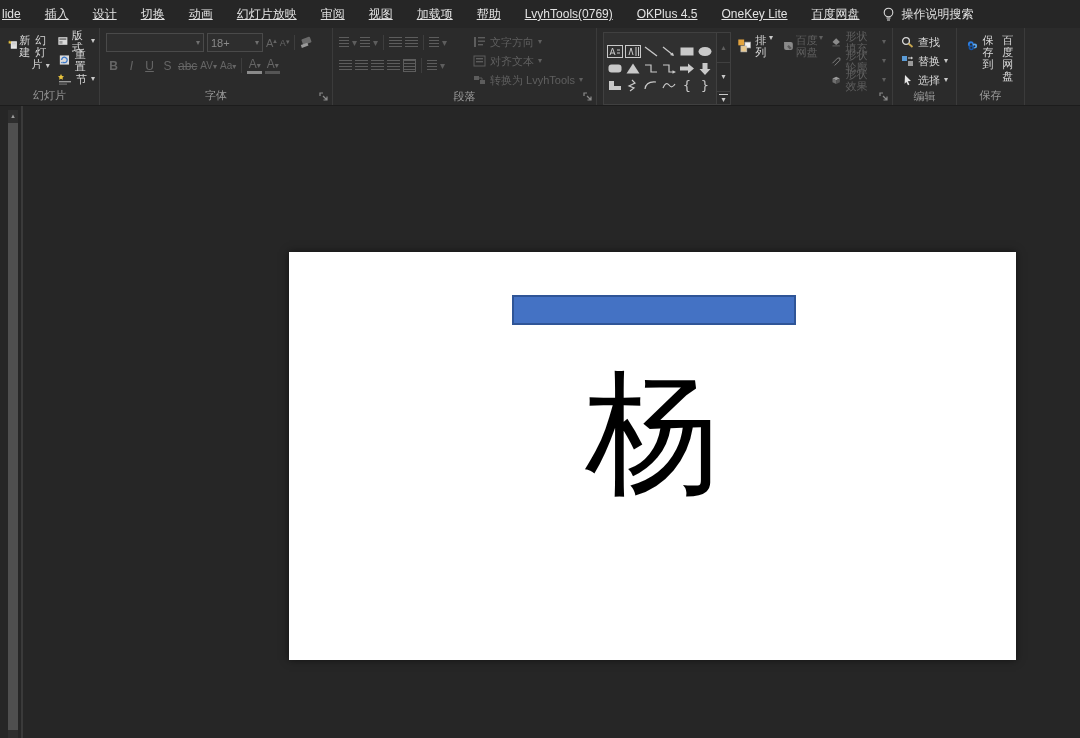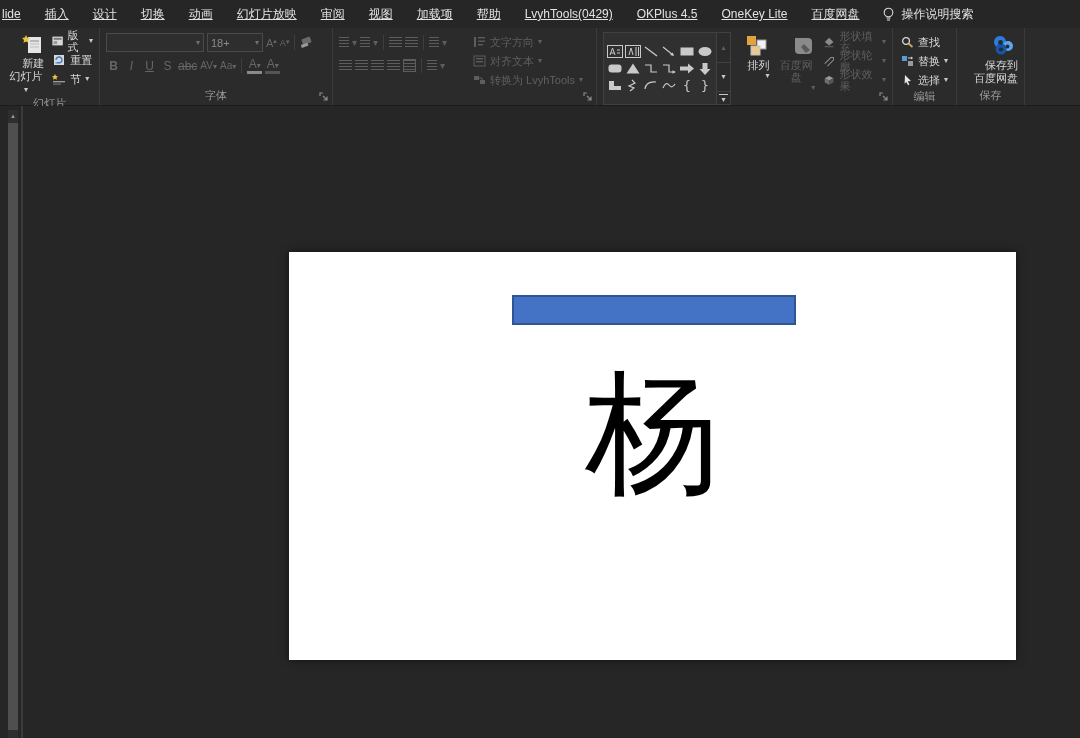--- a/index.html
+++ b/index.html
@@ -12,21 +12,21 @@
   .menu-item:first-child { padding-left:2px; }
   .tellme { display:flex; align-items:center; gap:7px; padding:0 10px; }
 
   
   .ribbon { display:flex; height:78px; background:#2b2b2b; border-bottom:1px solid #1c1c1c; font-size:11px; }
   .group { position:relative; display:flex; flex-direction:column; border-right:1px solid #3b3b3b; flex:none; }
   .group-content { flex:1; display:flex; padding:4px 4px 0 6px; gap:4px; }
   .group-label { height:17px; line-height:15px; text-align:center; color:#9a9a9a; font-size:11px; }
   .launcher { position:absolute; right:3px; bottom:3px; width:10px; height:10px; }
 
-  .big-btn { display:flex; flex-direction:column; align-items:flex-end; justify-content:flex-start; gap:1px; padding:2px 2px; cursor:default; }
+  .big-btn { display:flex; flex-direction:row; align-items:flex-start; justify-content:flex-start; gap:1px; padding:2px 2px; cursor:default; }
   .big-btn .lbl { line-height:12px; text-align:center; }
   .caret { font-size:8px; line-height:8px; color:#c9c9c9; }
   .dim, .dim .caret, .dim .lbl { color:#5f5f5f !important; }
 
   .vstack { display:flex; flex-direction:column; justify-content:flex-start; gap:1px; }
   .menu-row { display:flex; align-items:center; gap:4px; height:18px; padding:0 2px; cursor:default; }
   .menu-row .lbl { line-height:12px; }
 
   .sep-v { width:1px; background:#3e3e3e; margin:2px 2px; align-self:stretch; }
 
@@ -75,21 +75,21 @@
   <span class="menu-item">lide</span>
   <span class="menu-item">插入</span>
   <span class="menu-item">设计</span>
   <span class="menu-item">切换</span>
   <span class="menu-item">动画</span>
   <span class="menu-item">幻灯片放映</span>
   <span class="menu-item">审阅</span>
   <span class="menu-item">视图</span>
   <span class="menu-item">加载项</span>
   <span class="menu-item">帮助</span>
-  <span class="menu-item">LvyhTools(0429)</span>
+  <span class="menu-item">LvyhTools(0769)</span>
   <span class="menu-item">OKPlus 4.5</span>
   <span class="menu-item">OneKey Lite</span>
   <span class="menu-item">百度网盘</span>
   <span class="tellme">
     <svg width="13" height="15" viewBox="0 0 13 15">
       <circle cx="6.5" cy="5.5" r="4.3" fill="none" stroke="#d9d9d9" stroke-width="1.1"></circle>
       <line x1="4.5" y1="11" x2="8.5" y2="11" stroke="#d9d9d9" stroke-width="1.1"></line>
       <line x1="5" y1="13" x2="8" y2="13" stroke="#d9d9d9" stroke-width="1.1"></line>
     </svg>
     <span>操作说明搜索</span>
@@ -240,20 +240,21 @@
           <svg width="13" height="12" viewBox="0 0 13 12">
             <rect x="1" y="2" width="5" height="4" fill="#5d5d5d"></rect>
               <rect x="7" y="6" width="5" height="4" fill="#5d5d5d"></rect>
               <path d="M6,4 h3 v2" fill="none" stroke="#5d5d5d"></path>
           </svg>
           <span class="lbl">转换为 LvyhTools</span>
             <span class="caret">▾</span>
         </div>
       </div>
     </div>
+    <div class="group-label">段落</div>
     <svg class="launcher" viewBox="0 0 10 10">
       <path d="M1,4 V1 H4" fill="none" stroke="#8a8a8a" stroke-width="1.2"></path>
       <path d="M4,4 L8,8 M8,4.5 V8 H4.5" fill="none" stroke="#8a8a8a" stroke-width="1.2"></path>
     </svg>
   </div>
 
   <div class="group" style="width:296px">
     <div class="group-content">
       <div style="display:flex">
         <div class="gallery">

